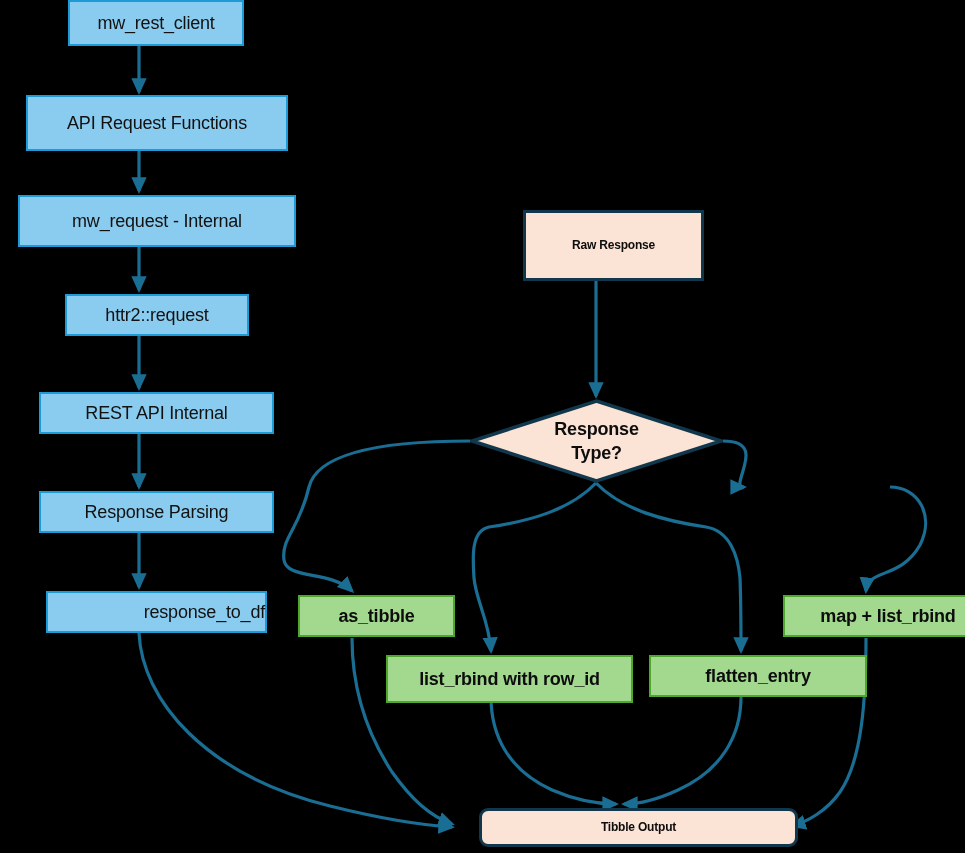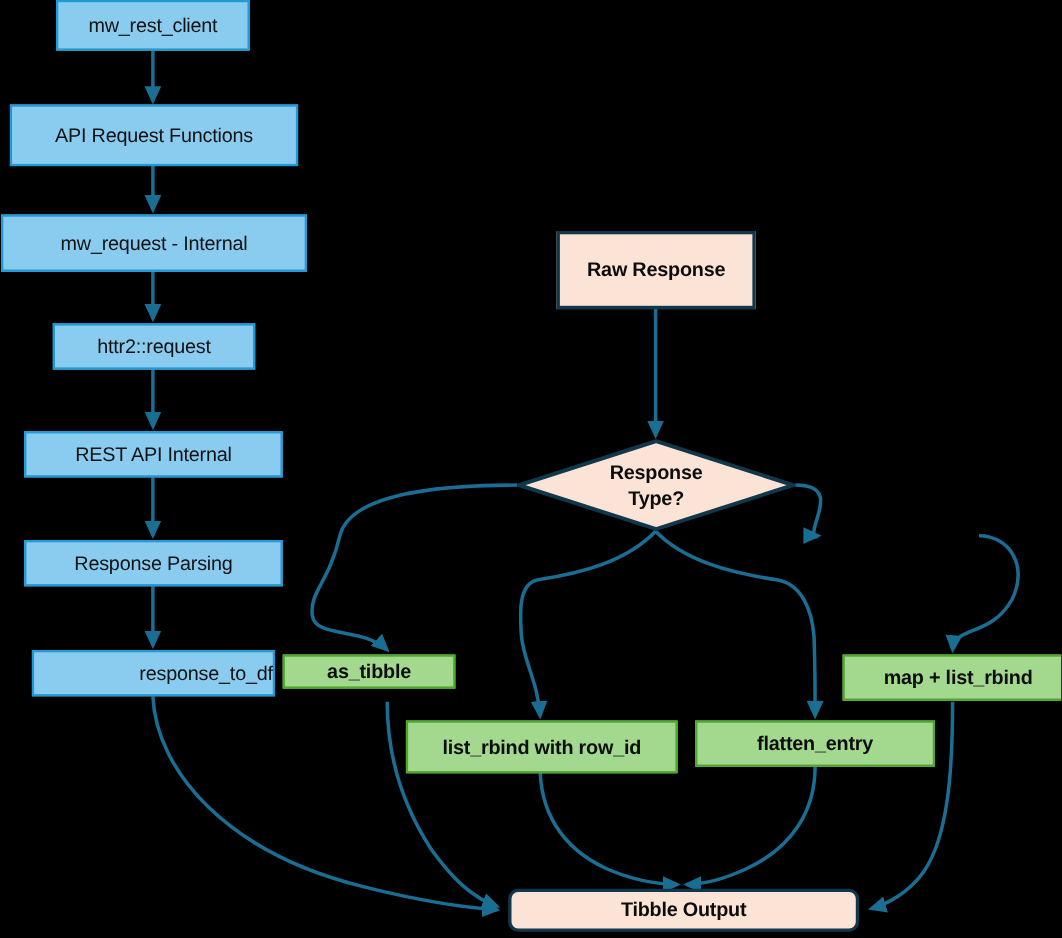--- a/index.html
+++ b/index.html
@@ -25,20 +25,21 @@
   }
   .node {
     position: absolute;
     box-sizing: border-box;
     display: flex;
     align-items: center;
     justify-content: center;
     text-align: center;
     line-height: 1.15;
     z-index: 3;
+    margin-left: 17px;
   }
   .node-blue {
     background: #8ACCEF;
     border: 2px solid #1C9BD6;
     color: #111111;
     font-size: 18px;
     font-weight: 400;
     letter-spacing: -0.2px;
   }
   .node-green {
@@ -46,21 +47,21 @@
     border: 2px solid #4FA82E;
     color: #0D0D0D;
     font-size: 18px;
     font-weight: bold;
     letter-spacing: -0.2px;
   }
   .node-peach {
     background: #FBE3D6;
     border: 3px solid #10374C;
     color: #0D0D0D;
-    font-size: 18px;
+    font-size: 12px;
     font-weight: bold;
     letter-spacing: -0.2px;
   }
   .node-rounded {
     border-radius: 9px;
   }
   .diamond-wrap {
     position: absolute;
     z-index: 3;
   }
@@ -162,21 +163,21 @@
       <polygon points="126.5,2 251,42 126.5,82 2,42" fill="#FBE3D6" stroke="#10374C" stroke-width="3.5"></polygon>
     </svg>
     <div class="diamond-label">
       <div>
         <div>Response</div>
         <div>Type?</div>
       </div>
     </div>
   </div>
 
-  <div class="node node-green" style="left:257px; top:595px; width:157px; height:31px;">
+  <div class="node node-green" style="left:281px; top:595px; width:157px; height:42px;">
     <span>as_tibble</span>
   </div>
 
   <div class="node node-green" style="left:369px; top:655px; width:247px; height:48px;">
     <span>list_rbind with row_id</span>
   </div>
 
   <div class="node node-green" style="left:632px; top:655px; width:218px; height:42px;">
     <span>flatten_entry</span>
   </div>

